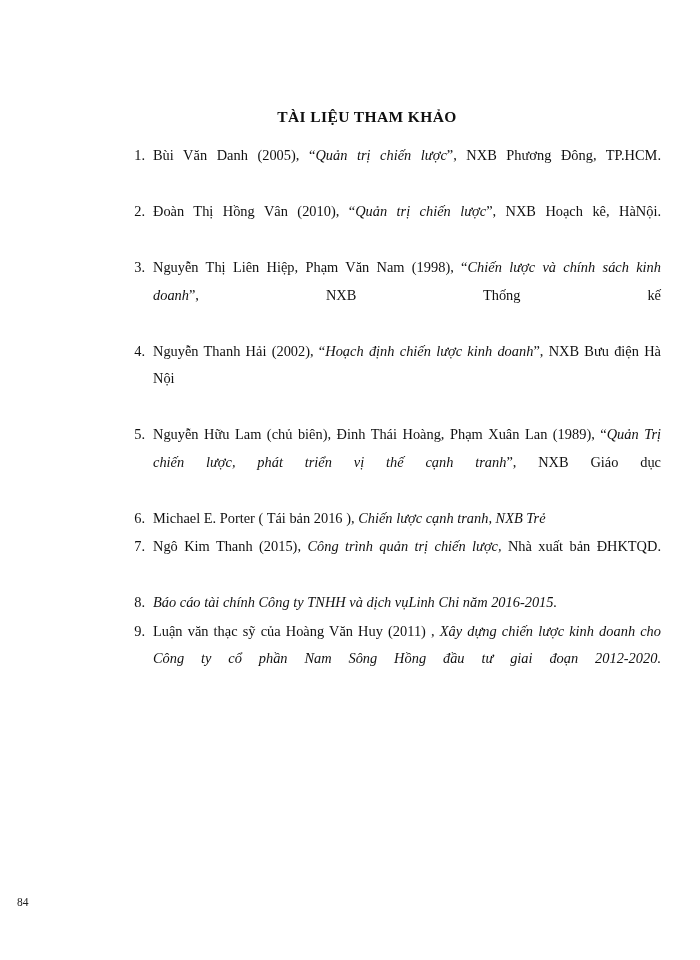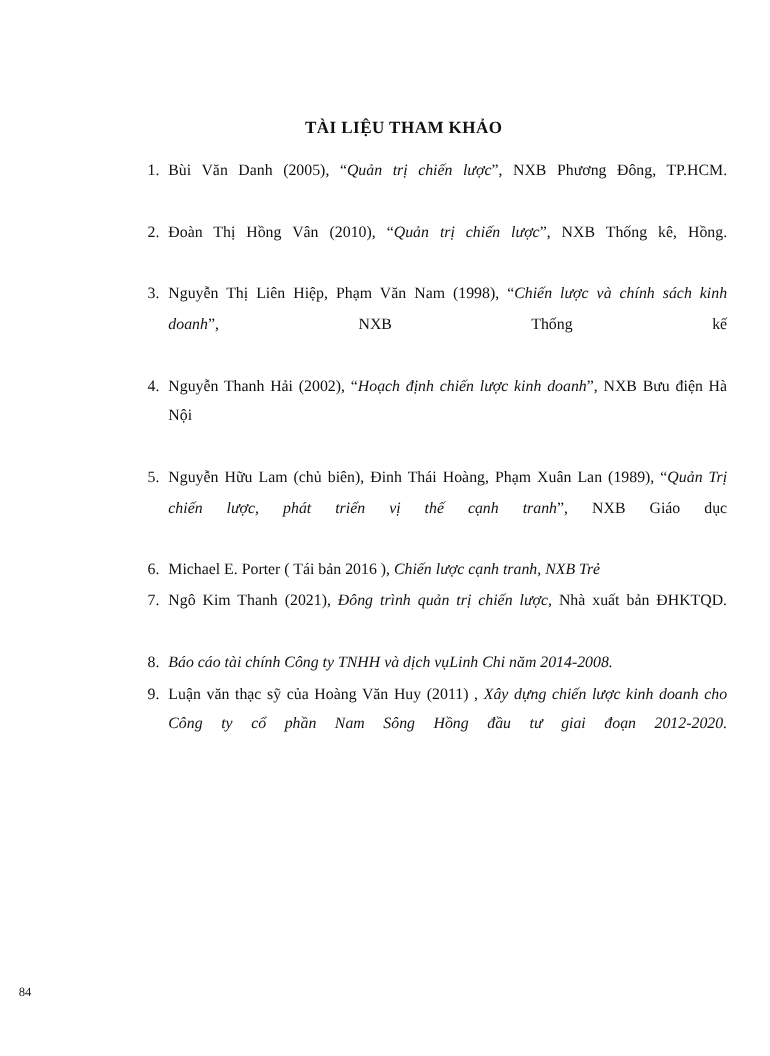--- a/index.html
+++ b/index.html
@@ -105,45 +105,45 @@
 
   <div class="doc-title">TÀI LIỆU THAM KHẢO</div>
 
   <ol class="ref-list">
       <li class="ref-item">
         <span class="num">1.</span>
         <span class="txt"><span>Bùi Văn Danh (2005), “</span><span class="it">Quản trị chiến lược</span><span>”, NXB Phương Đông, TP.HCM.</span></span>
       </li>
       <li class="ref-item">
         <span class="num">2.</span>
-        <span class="txt"><span>Đoàn Thị Hồng Vân (2010), “</span><span class="it">Quản trị chiến lược</span><span>”, NXB Thống kê, Hồng.</span></span>
+        <span class="txt"><span>Đoàn Thị Hồng Vân (2010), “</span><span class="it">Quản trị chiến lược</span><span>”, NXB Hoạch kê, HàNội.</span></span>
       </li>
       <li class="ref-item">
         <span class="num">3.</span>
         <span class="txt"><span>Nguyễn Thị Liên Hiệp, Phạm Văn Nam (1998), “</span><span class="it">Chiến lược và chính sách kinh doanh</span><span>”, NXB Thống kế</span></span>
       </li>
       <li class="ref-item">
         <span class="num">4.</span>
         <span class="txt"><span>Nguyễn Thanh Hải (2002), “</span><span class="it">Hoạch định chiến lược kinh doanh</span><span>”, NXB Bưu điện Hà Nội</span></span>
       </li>
       <li class="ref-item">
         <span class="num">5.</span>
         <span class="txt"><span>Nguyễn Hữu Lam (chủ biên), Đinh Thái Hoàng, Phạm Xuân Lan (1989), “</span><span class="it">Quản Trị chiến lược, phát triển vị thế cạnh tranh</span><span>”, NXB Giáo dục</span></span>
       </li>
       <li class="ref-item no-justify">
         <span class="num">6.</span>
         <span class="txt"><span>Michael E. Porter ( Tái bản 2016 ), </span><span class="it">Chiến lược cạnh tranh, NXB Trẻ</span></span>
       </li>
       <li class="ref-item">
         <span class="num">7.</span>
-        <span class="txt"><span>Ngô Kim Thanh (2021), </span><span class="it">Đông trình quản trị chiến lược,</span><span> Nhà xuất bản ĐHKTQD.</span></span>
+        <span class="txt"><span>Ngô Kim Thanh (2015), </span><span class="it">Công trình quản trị chiến lược,</span><span> Nhà xuất bản ĐHKTQD.</span></span>
       </li>
       <li class="ref-item no-justify">
         <span class="num">8.</span>
-        <span class="txt"><span class="it">Báo cáo tài chính Công ty TNHH và dịch vụLinh Chi năm 2014-2008.</span></span>
+        <span class="txt"><span class="it">Báo cáo tài chính Công ty TNHH và dịch vụLinh Chi năm 2016-2015.</span></span>
       </li>
       <li class="ref-item">
         <span class="num">9.</span>
         <span class="txt"><span>Luận văn thạc sỹ của Hoàng Văn Huy (2011) , </span><span class="it">Xây dựng chiến lược kinh doanh cho Công ty cổ phần Nam Sông Hồng đầu tư giai đoạn 2012-2020.</span></span>
       </li>
     </ol>
 
   <div class="page-number">84</div>
 
 </div>

